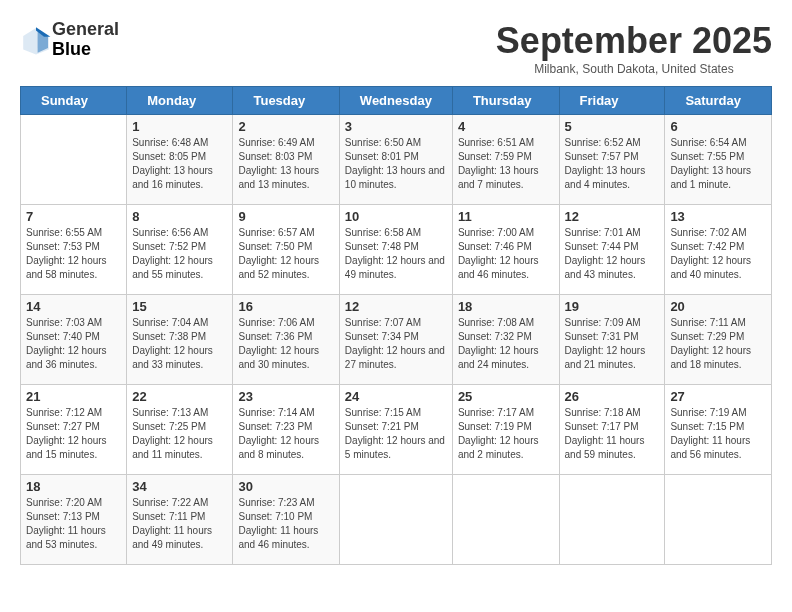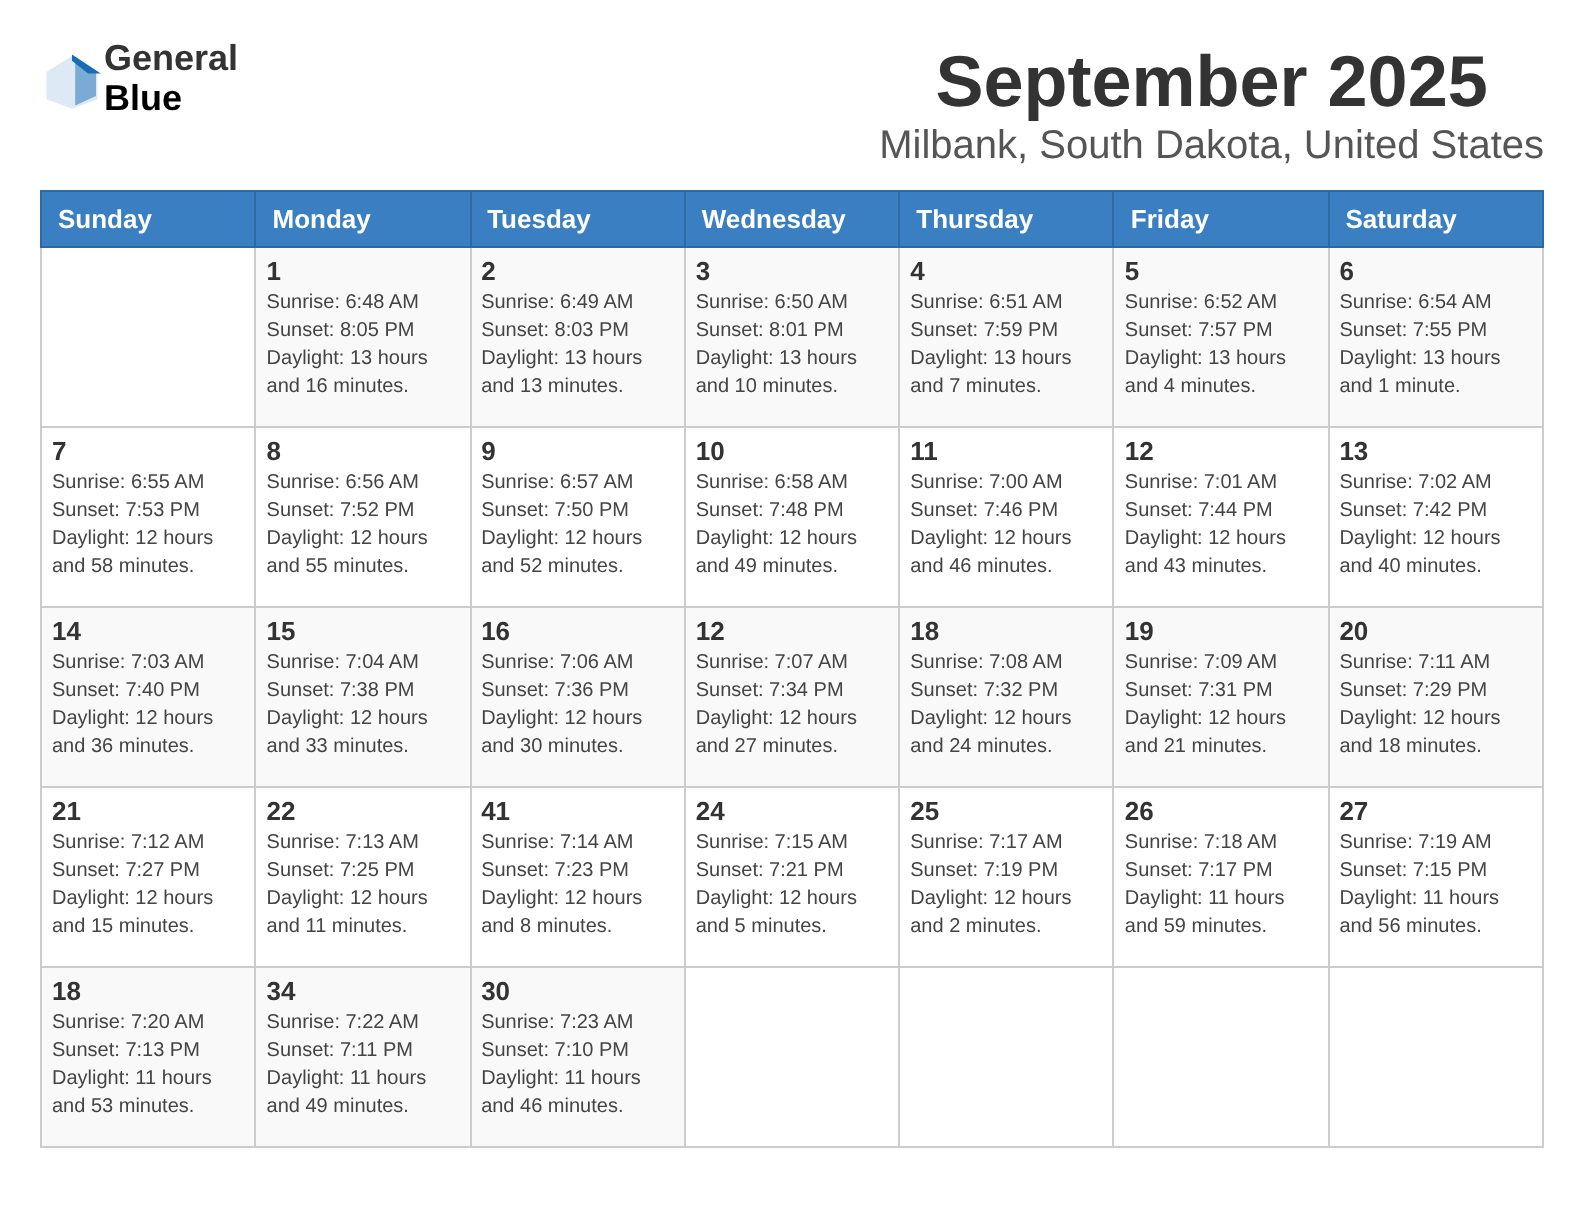--- a/index.html
+++ b/index.html
@@ -34,35 +34,35 @@
     }
     .title-block {
       text-align: center;
     }
     .title-block h1 {
       font-size: 36px;
       font-weight: bold;
       color: #333;
     }
     .title-block h2 {
-      font-size: 20px;
+      font-size: 12px;
       font-weight: normal;
       color: #555;
     }
     .calendar {
       width: 100%;
       border-collapse: collapse;
       border: 1px solid #ccc;
     }
     .calendar thead tr th {
       background: #3a7fc1;
       color: #fff;
       font-size: 13px;
       font-weight: bold;
-      padding: 6px 8px;
+      padding: 6px 20px;
       border: 1px solid #2e6aa0;
       text-align: left;
       margin-left: 36px;
     }
     .calendar tbody tr td {
       border: 1px solid #ccc;
       vertical-align: top;
       padding: 4px 5px;
       width: 107px;
       min-height: 80px;
@@ -215,21 +215,21 @@
       <tr>
         <td>
           <span class="day-num">21</span>
           <div class="day-info">Sunrise: 7:12 AM<br>Sunset: 7:27 PM<br>Daylight: 12 hours and 15 minutes.</div>
         </td>
         <td>
           <span class="day-num">22</span>
           <div class="day-info">Sunrise: 7:13 AM<br>Sunset: 7:25 PM<br>Daylight: 12 hours and 11 minutes.</div>
         </td>
         <td>
-          <span class="day-num">41</span>
+          <span class="day-num">23</span>
           <div class="day-info">Sunrise: 7:14 AM<br>Sunset: 7:23 PM<br>Daylight: 12 hours and 8 minutes.</div>
         </td>
         <td>
           <span class="day-num">24</span>
           <div class="day-info">Sunrise: 7:15 AM<br>Sunset: 7:21 PM<br>Daylight: 12 hours and 5 minutes.</div>
         </td>
         <td>
           <span class="day-num">25</span>
           <div class="day-info">Sunrise: 7:17 AM<br>Sunset: 7:19 PM<br>Daylight: 12 hours and 2 minutes.</div>
         </td>

